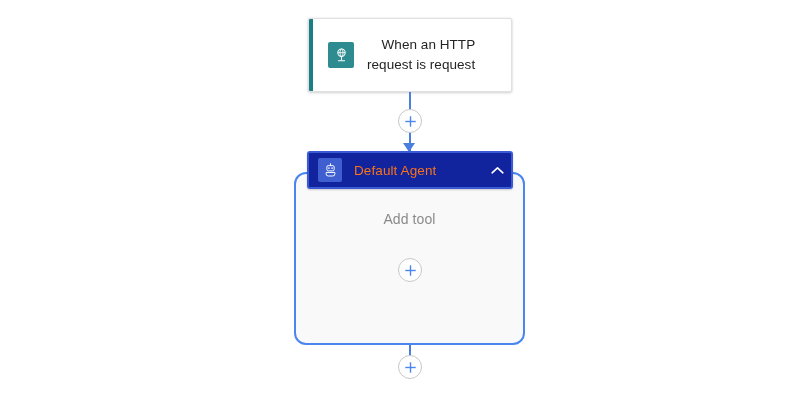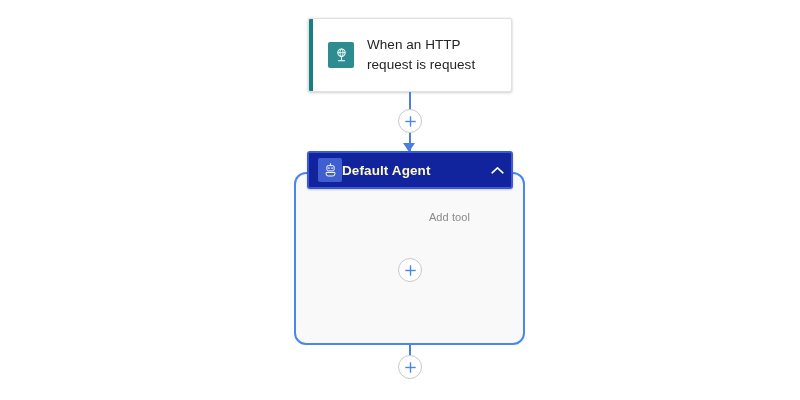--- a/index.html
+++ b/index.html
@@ -75,20 +75,21 @@
     height: 74px;
     background: #ffffff;
     border: 1px solid #e1e1e1;
     border-radius: 2px;
     box-sizing: border-box;
     box-shadow: 0 1px 3px rgba(0,0,0,0.16), 0 0 2px rgba(0,0,0,0.10);
     display: flex;
     align-items: center;
     cursor: pointer;
     overflow: hidden;
+    text-align: right;
   }
   .trigger-accent {
     position: absolute;
     left: 0;
     top: 0;
     width: 4px;
     height: 100%;
     background: #1a7f85;
   }
   .trigger-icon {
@@ -122,24 +123,23 @@
     border: 2px solid #4a86f0;
     border-radius: 12px;
     box-sizing: border-box;
   }
   .agent-empty-label {
     position: absolute;
     left: 0;
     top: 37px;
     width: 100%;
     text-align: center;
-    font-size: 11px;
+    font-size: 14px;
     color: #8a8a8a;
     letter-spacing: 0.1px;
-    margin-left: 40px;
   }
 
   .agent-header {
     position: absolute;
     left: 307px;
     top: 151px;
     width: 206px;
     height: 38px;
     background: #12239e;
     border: 2px solid #3b5bd6;
@@ -155,23 +155,24 @@
     height: 24px;
     min-width: 24px;
     margin-left: 9px;
     border-radius: 2px;
     background: #3f5fd0;
     display: flex;
     align-items: center;
     justify-content: center;
   }
   .agent-title {
+    margin-left: 12px;
     font-size: 13.5px;
-    font-weight: bold;
-    color: #fef9c3;
+    font-weight: normal;
+    color: #f97316;
     letter-spacing: 0.1px;
     flex: 1;
   }
   .agent-collapse {
     width: 28px;
     height: 100%;
     display: flex;
     align-items: center;
     justify-content: center;
     cursor: pointer;

